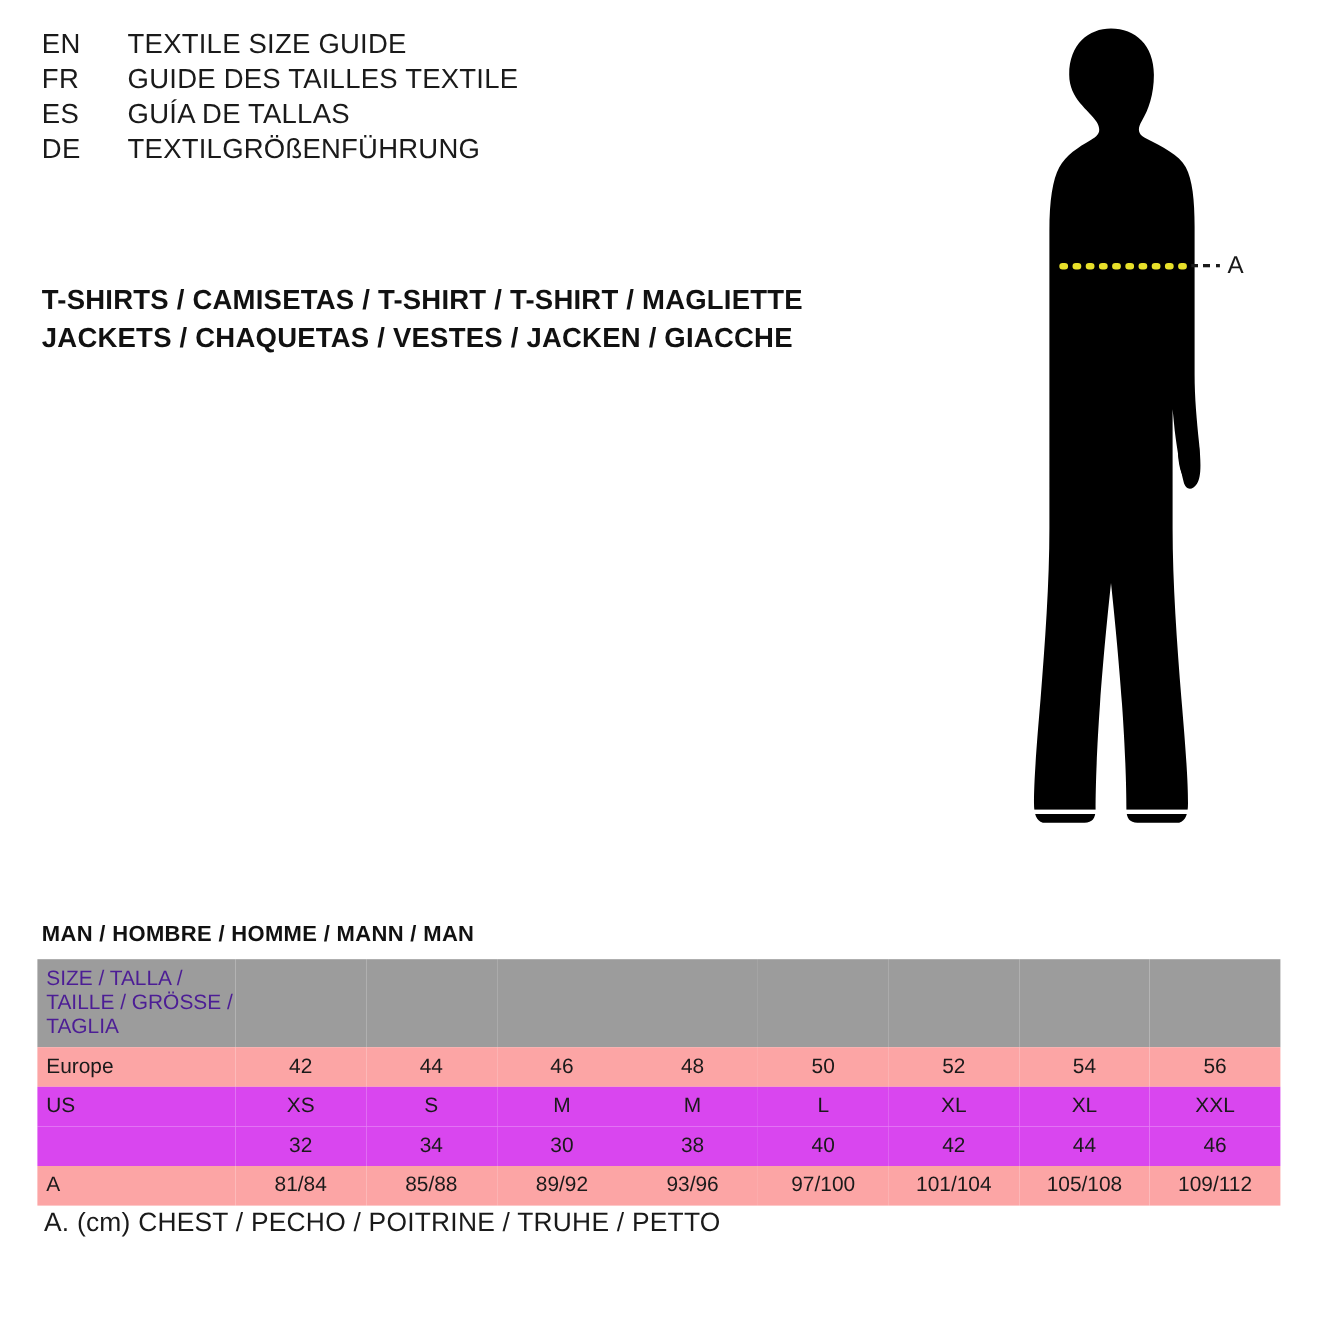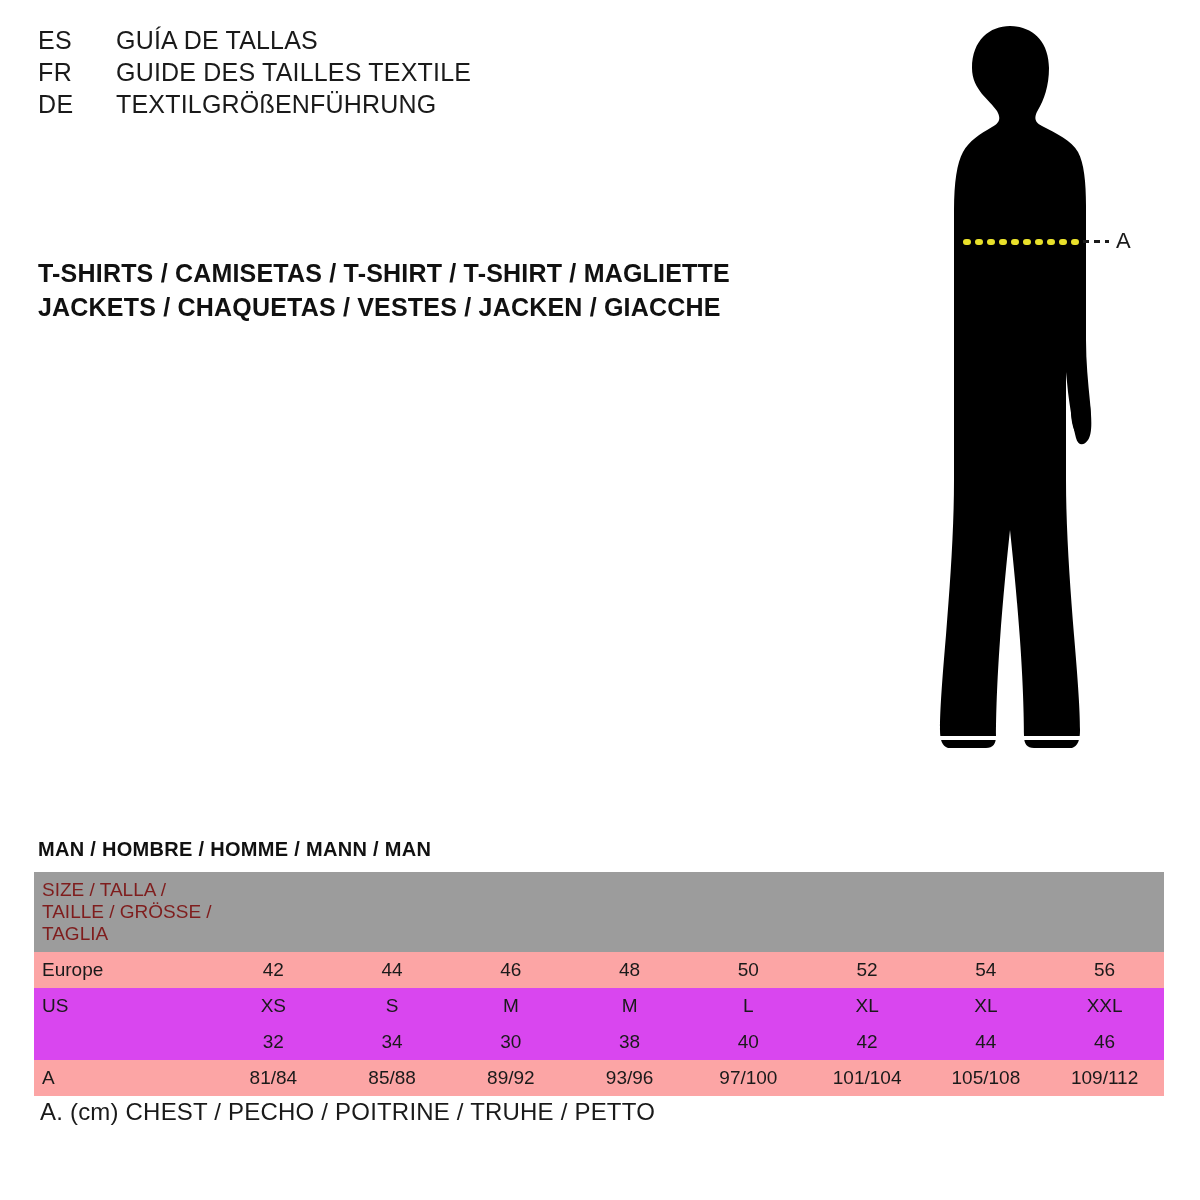--- a/index.html
+++ b/index.html
@@ -118,21 +118,21 @@
     text-align: center;
     border: none;
   }
   table.size-table td.rowhead {
     text-align: left;
     padding-left: 8px;
     width: 172px;
   }
   tr.band-header td {
     background: #9c9c9c;
-    color: #7f1d1d;
+    color: #4c1d95;
     font-size: 19px;
     padding: 7px 0;
   }
   tr.band-light td {
     background: #d946ef;
   }
   tr.band-white td {
     background: #fca5a5;
   }
   .footnote {
@@ -142,26 +142,30 @@
     font-size: 24px;
     color: #1a1a1a;
     letter-spacing: 0.2px;
   }
 </style>
 </head>
 <body>
 
 <div class="lang-block">
   <div class="lang-row">
-    <span class="lang-code">ES</span>
-    <span class="lang-text">GUÍA DE TALLAS</span>
+    <span class="lang-code">EN</span>
+    <span class="lang-text">TEXTILE SIZE GUIDE</span>
   </div>
   <div class="lang-row">
     <span class="lang-code">FR</span>
     <span class="lang-text">GUIDE DES TAILLES TEXTILE</span>
+  </div>
+  <div class="lang-row">
+    <span class="lang-code">ES</span>
+    <span class="lang-text">GUÍA DE TALLAS</span>
   </div>
   <div class="lang-row">
     <span class="lang-code">DE</span>
     <span class="lang-text">TEXTILGRÖßENFÜHRUNG</span>
   </div>
 </div>
 
 <div class="categories">
   <div class="category-line">T-SHIRTS / CAMISETAS / T-SHIRT / T-SHIRT / MAGLIETTE</div>
   <div class="category-line">JACKETS / CHAQUETAS / VESTES / JACKEN / GIACCHE</div>

